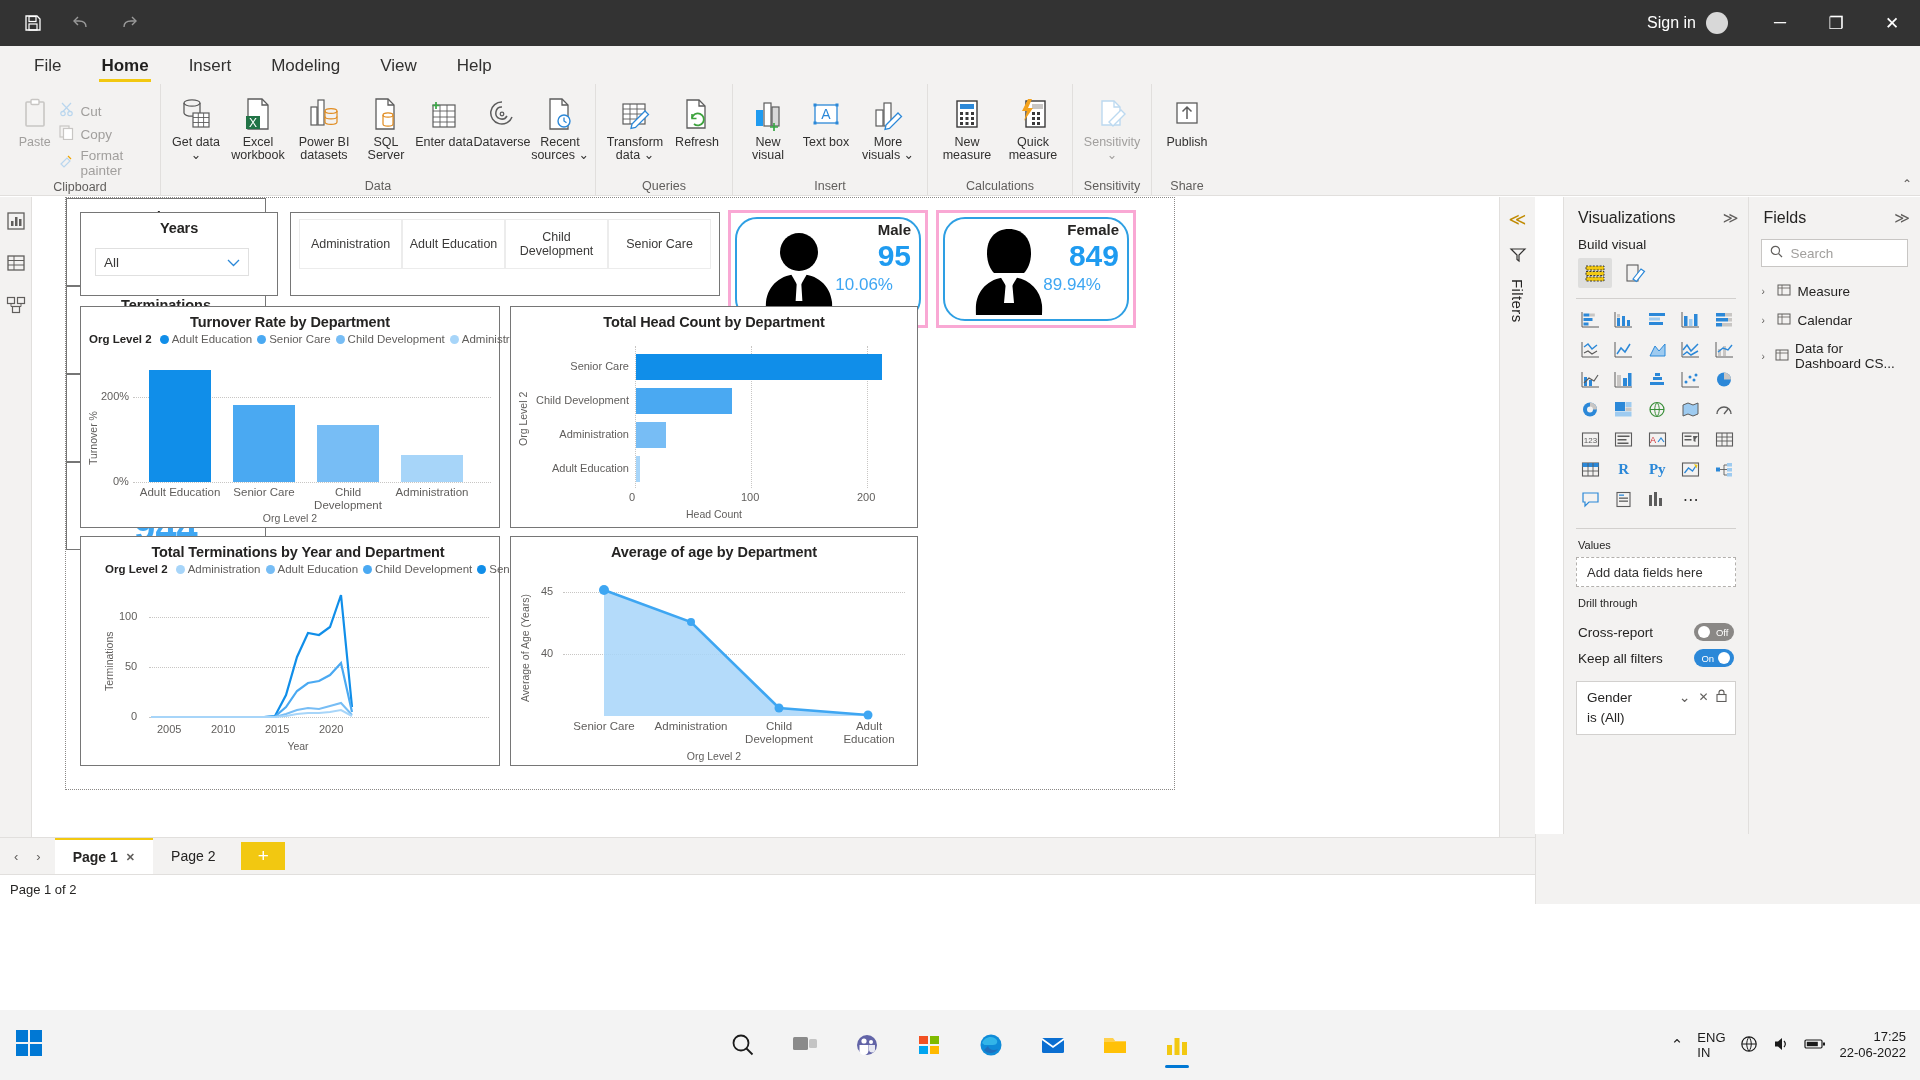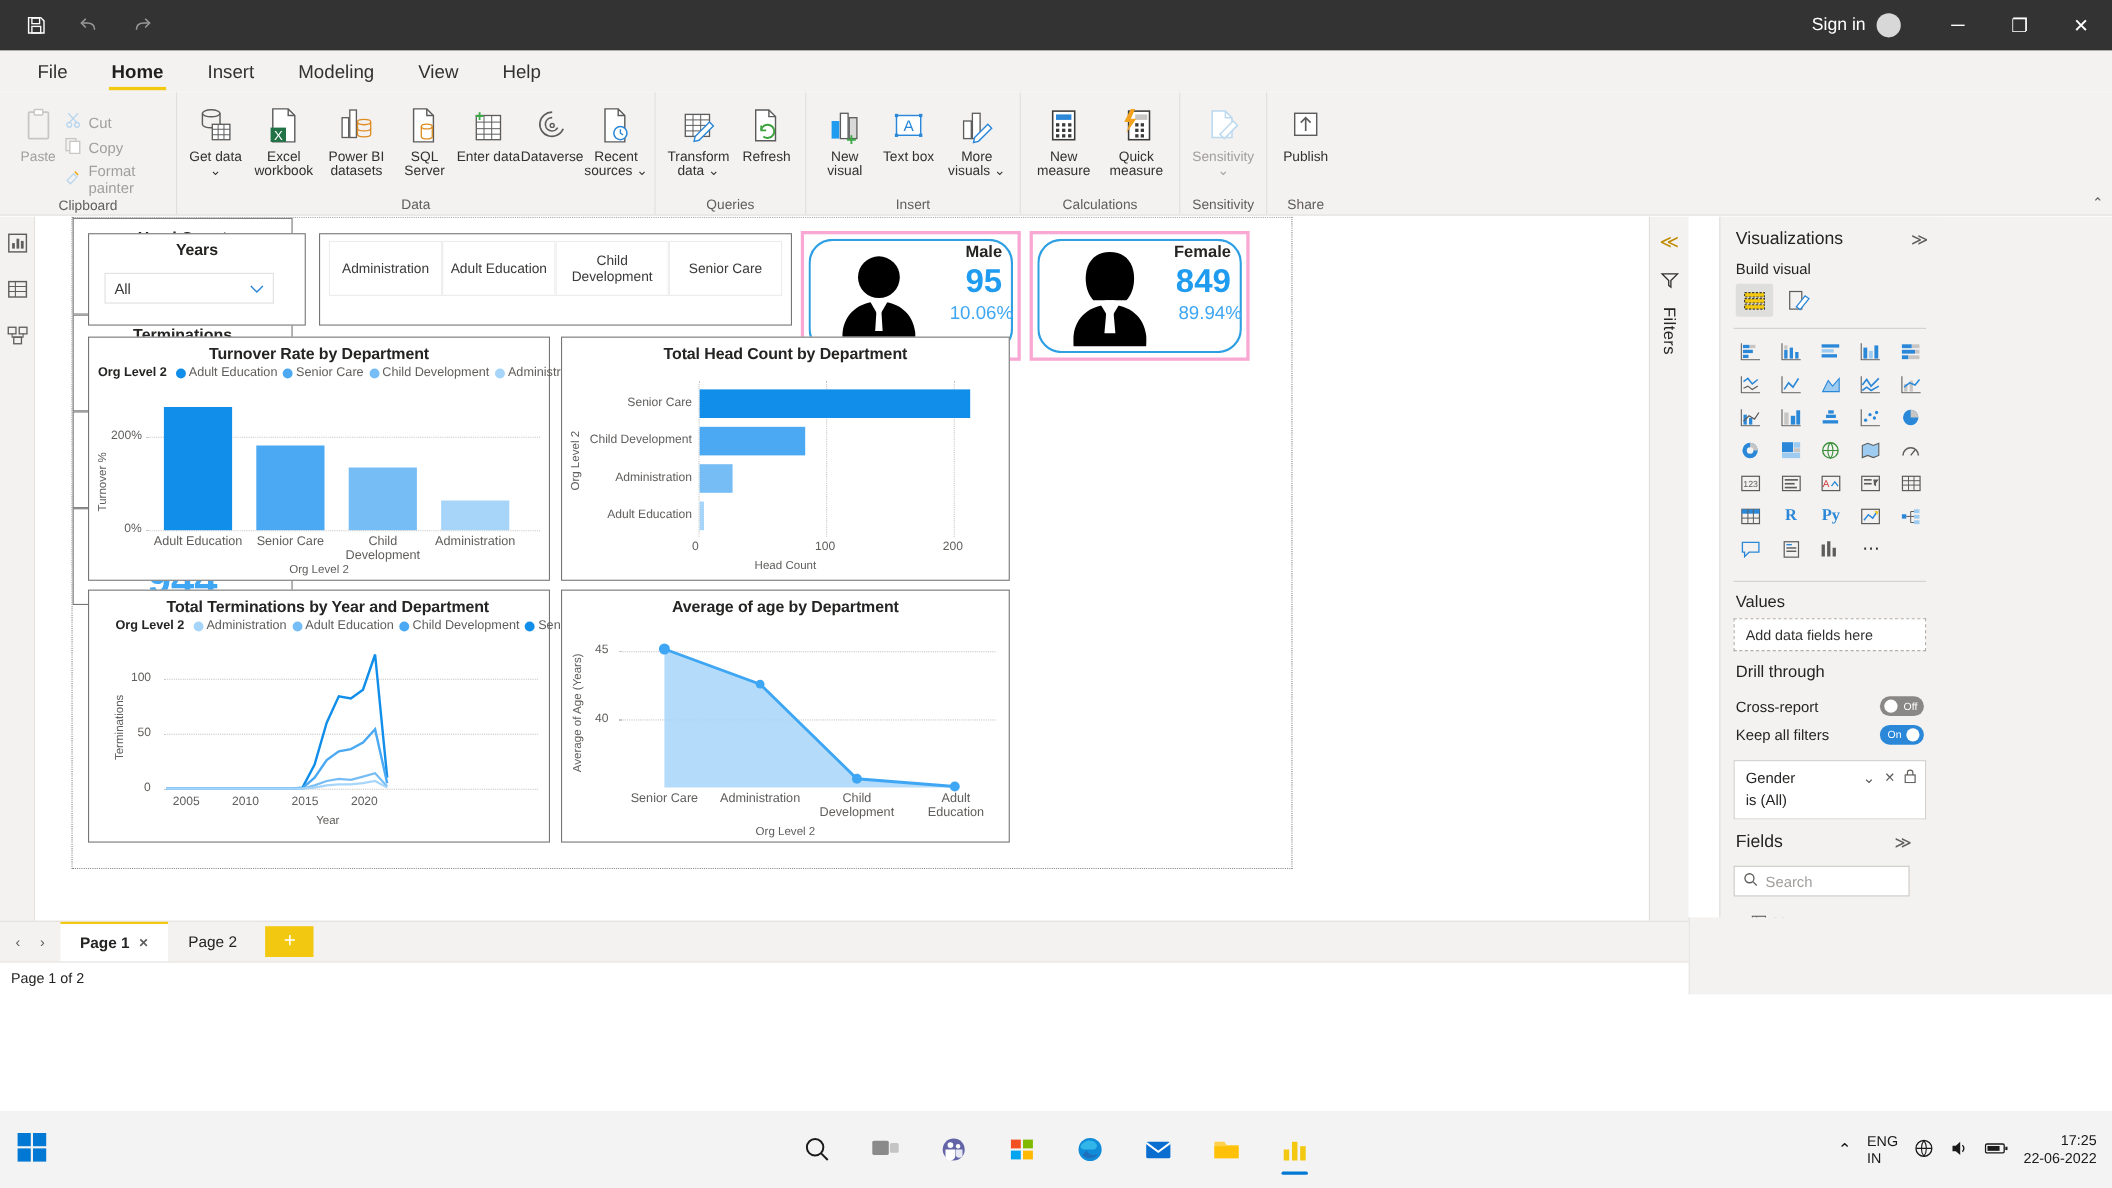--- a/index.html
+++ b/index.html
@@ -118,21 +118,21 @@
   .gender-male { left: 662px; top: 12px; width: 200px; height: 118px; }
   .gender-female { left: 870px; top: 12px; width: 200px; height: 118px; }
   .gc-inner { position: relative; width: 100%; height: 100%; }
   .gc-arc {
     position: absolute; left: 4px; top: 4px; right: 4px; bottom: 4px;
     border: 2px solid #2e9fe3; border-radius: 22px;
     clip-path: polygon(0 0, 100% 0, 100% 100%, 0 100%);
   }
   .gc-label { position: absolute; right: 14px; top: 8px; font-size: 15px; font-weight: bold; color: #252423; }
   .gc-value { position: absolute; right: 14px; top: 26px; font-size: 30px; font-weight: bold; color: #1f9bf0; }
-  .gc-pct { position: absolute; right: 4px; top: 62px; font-size: 17px; color: #3ea6f2; }
+  .gc-pct { position: absolute; right: 32px; top: 62px; font-size: 17px; color: #3ea6f2; }
   .gc-person { position: absolute; left: 30px; top: 14px; }
 
   
   .kpi { border: 1px solid #767676; background: #ffffff; }
   .kpi-title { text-align: center; font-size: 14.5px; font-weight: bold; color: #252423; padding-top: 10px; }
   .kpi-value { text-align: center; font-size: 38px; font-weight: bold; color: #3ea6f2; line-height: 1; margin-top: 20px; }
   .kpi-hc { left: 870px; top: 138px; width: 200px; height: 88px; }
   .kpi-term { left: 870px; top: 232px; width: 200px; height: 88px; }
   .kpi-tr { left: 870px; top: 326px; width: 200px; height: 88px; }
   .kpi-te { left: 870px; top: 420px; width: 200px; height: 88px; }
@@ -168,21 +168,21 @@
   .filters-rail {
     position: absolute; top: 197px; right: 385px; width: 36px; bottom: 243px;
     background: #f3f2f1; border-left: 1px solid #e1dfdd;
     display: flex; flex-direction: column; align-items: center; padding-top: 10px; gap: 12px;
   }
   .filters-rail .vtext {
     writing-mode: vertical-rl; font-size: 15px; color: #252423; letter-spacing: 0.4px;
   }
   .rightpanes {
     position: absolute; top: 197px; right: 0; width: 357px; bottom: 243px;
-    display: flex; background: #f3f2f1; flex-direction: column;
+    display: flex; background: #f3f2f1;
   }
   .pane-viz { width: 200px; background: #f3f2f1; border-left: 1px solid #e1dfdd; }
   .pane-fields { width: 185px; background: #f3f2f1; border-left: 1px solid #e1dfdd; }
   .pane-head {
     display: flex; align-items: center; justify-content: space-between;
     padding: 12px 10px 10px 14px;
   }
   .pane-title { font-size: 16px; color: #252423; }
   .pane-chev { color: #605e5c; font-size: 15px; }
   .pane-sub { font-size: 13.5px; color: #252423; padding: 0 14px 6px 14px; }
@@ -193,21 +193,21 @@
   }
   .build-tab.active { background: #dededd; }
   .viz-sep { height: 1px; background: #d2d0ce; margin: 10px 12px 0 12px; }
   .viz-grid {
     display: grid; grid-template-columns: repeat(5, 1fr); gap: 5px;
     padding: 8px 10px 6px 12px;
   }
   .viz-cell {
     height: 25px; display: flex; align-items: center; justify-content: center;
   }
-  .section-lbl { font-size: 15px; color: #252423; padding: 10px 14px 6px 14px; }
+  .section-lbl { font-size: 11px; color: #252423; padding: 10px 14px 6px 14px; }
   .dropzone {
     margin: 0 12px; height: 30px; border: 1px dashed #b3b0ad; background: #ffffff;
     display: flex; align-items: center; padding-left: 10px; font-size: 13px; color: #323130;
   }
   .toggle-row {
     display: flex; align-items: center; justify-content: space-between;
     padding: 8px 14px 0 14px; font-size: 13.5px; color: #252423;
   }
   .toggle { width: 40px; height: 18px; border-radius: 9px; position: relative; display: flex; align-items: center; }
   .toggle.off { background: #8a8886; justify-content: flex-start; padding-left: 4px; }

